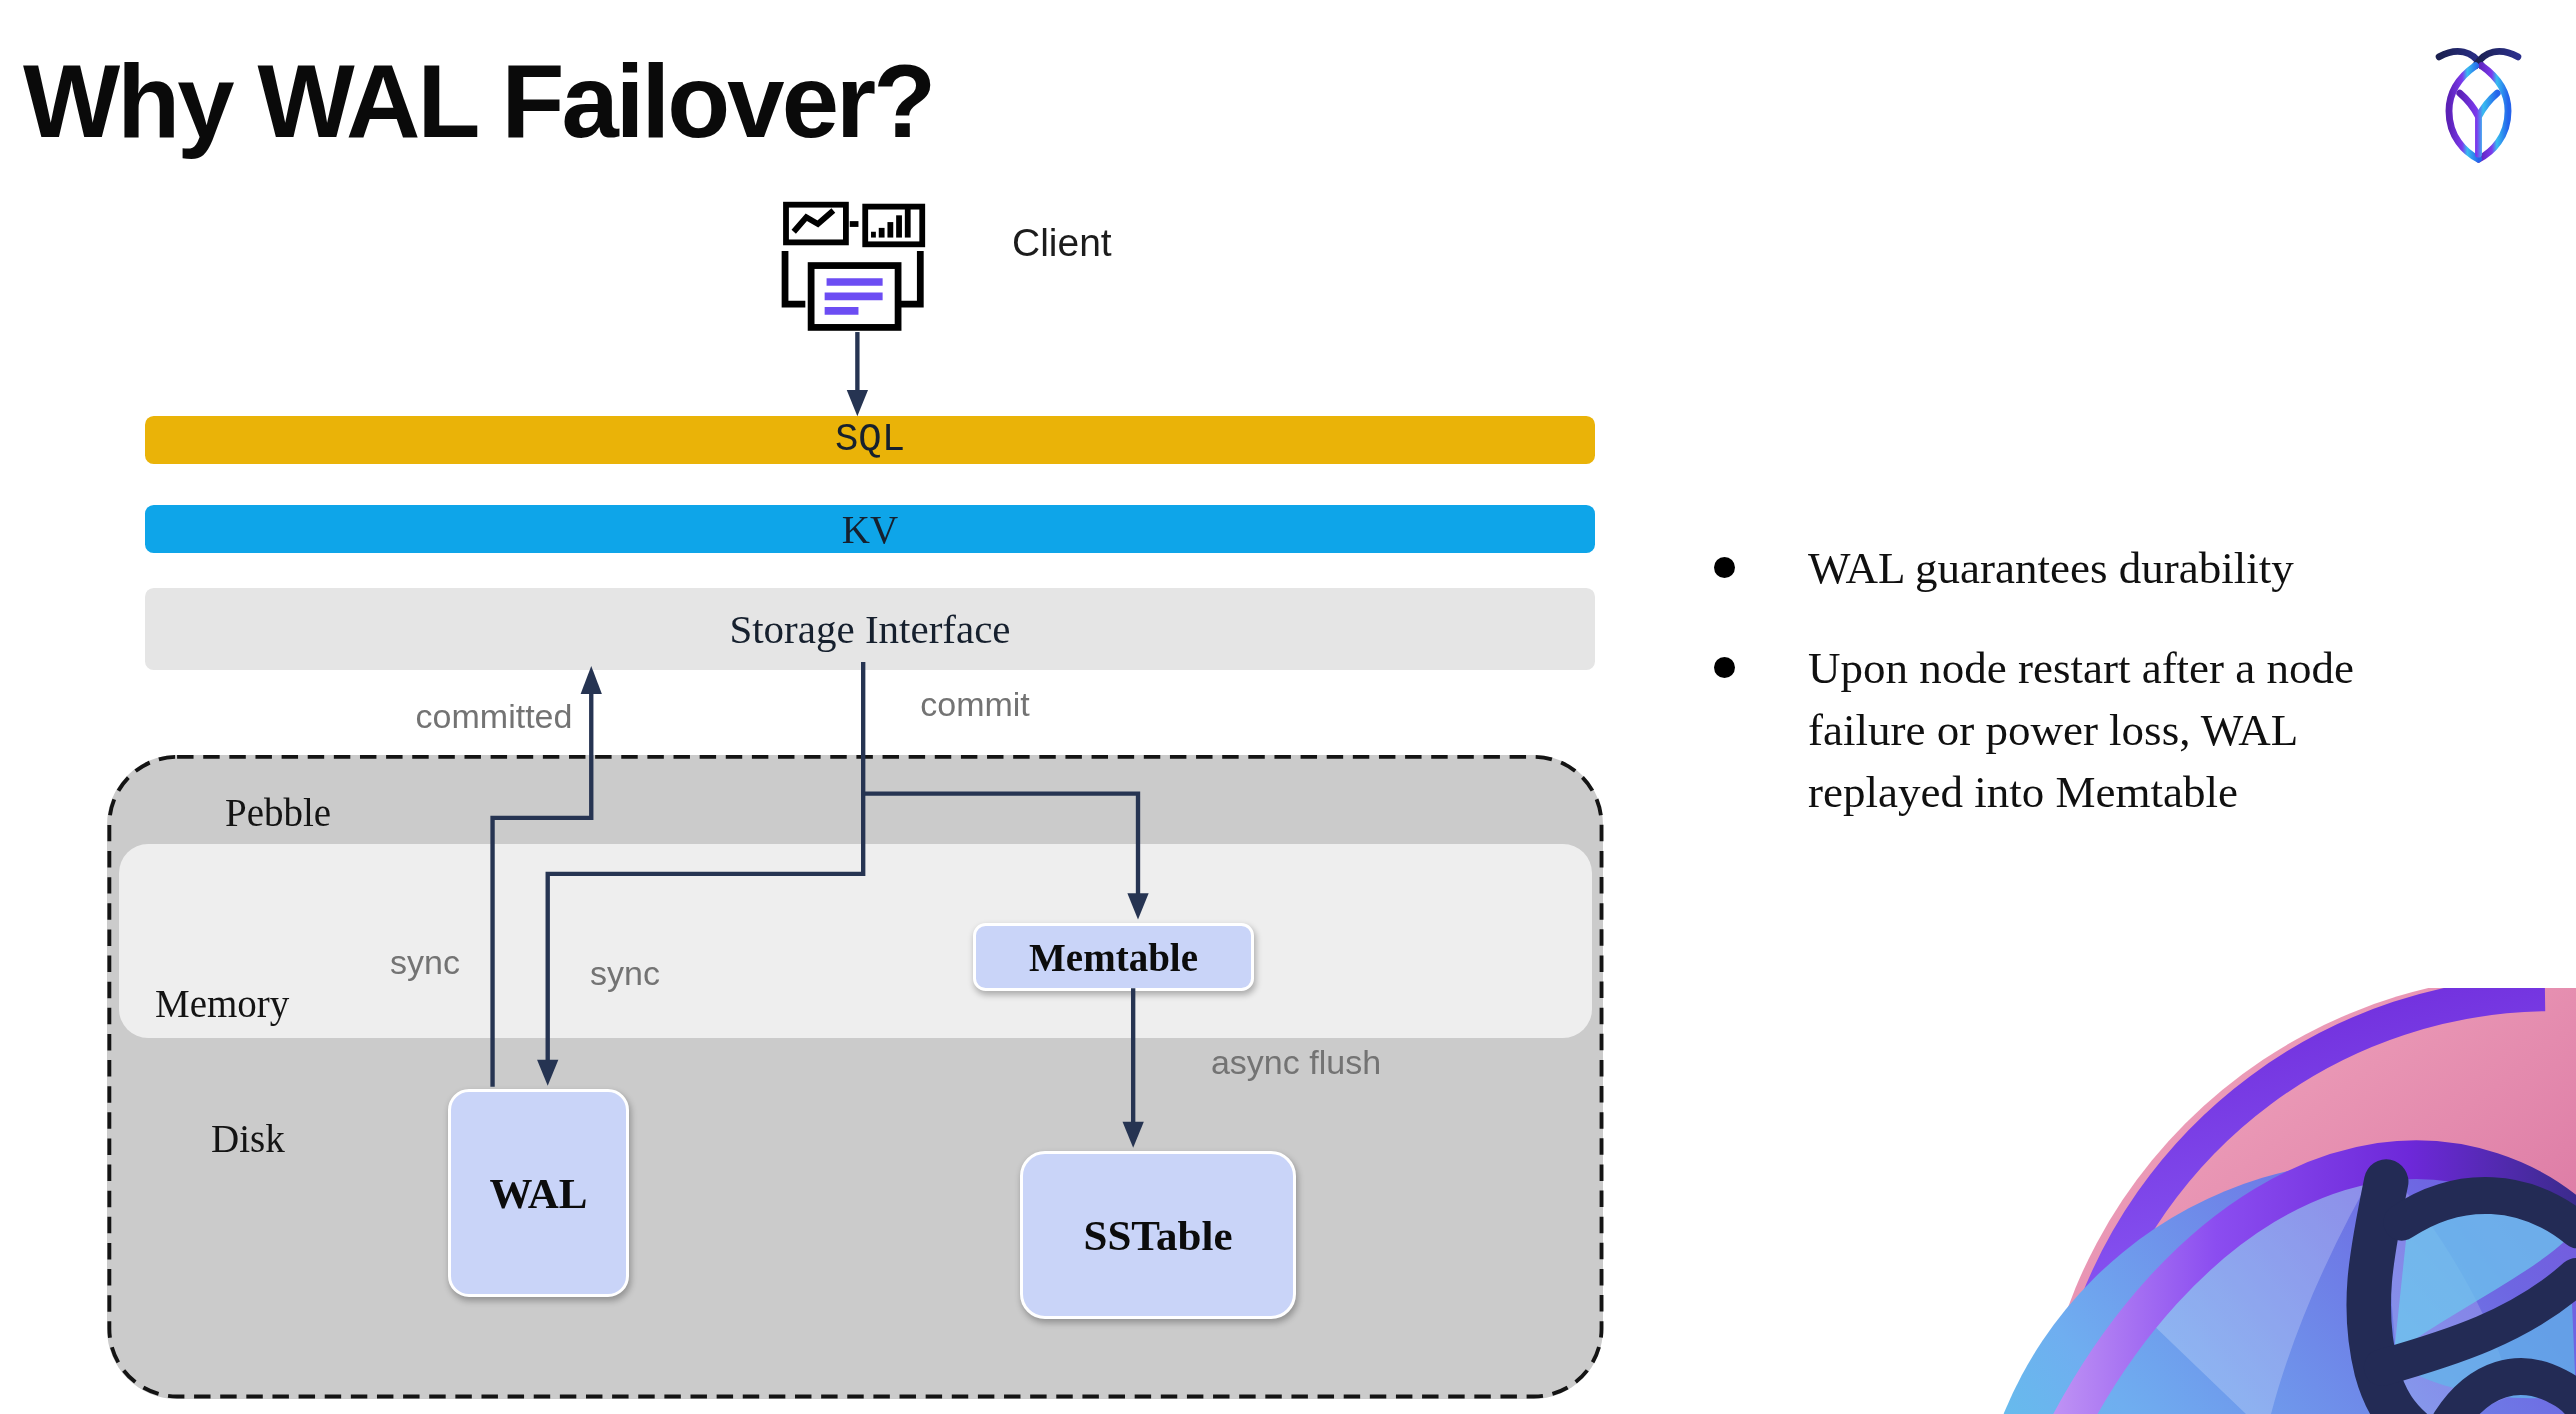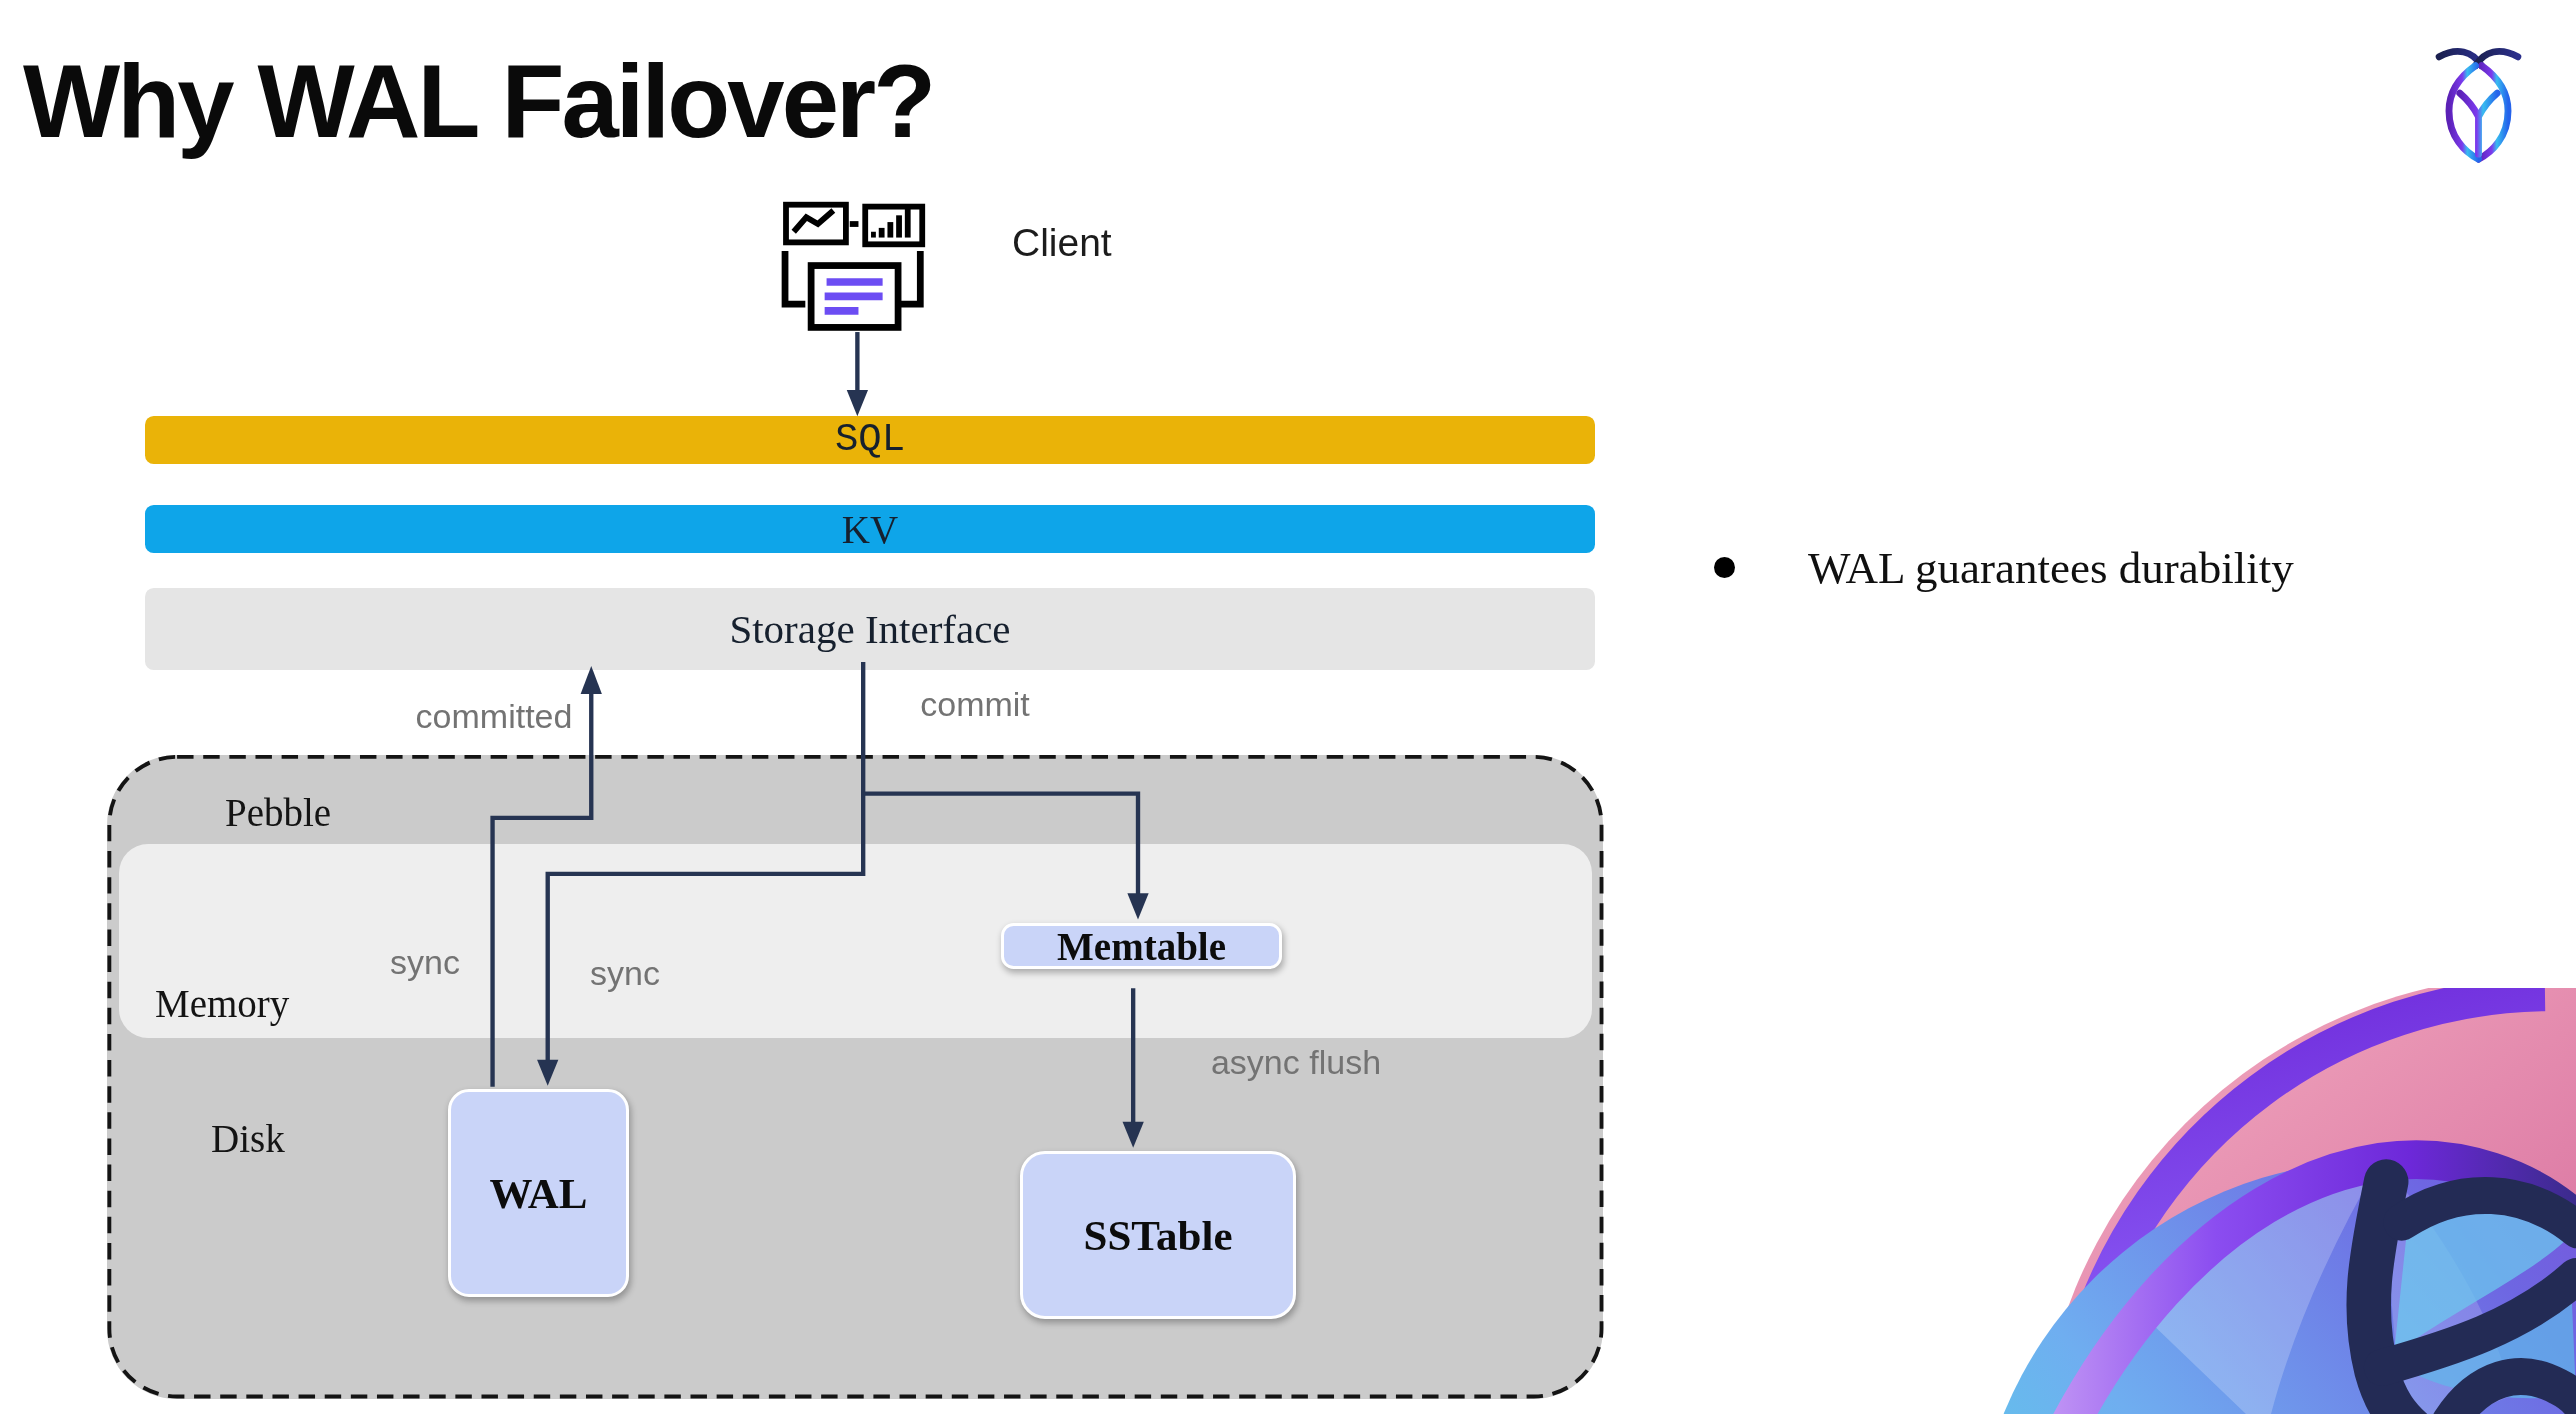--- a/index.html
+++ b/index.html
@@ -34,21 +34,21 @@
   #label-disk{ left:211px; top:1116px; }
 
   
   .store-box{
     background:#c9d4f8; border:3.9px solid #ffffff;
     display:flex; align-items:center; justify-content:center;
     font-family:"Liberation Serif", serif; font-weight:bold; color:#0c0c0c;
     box-shadow:1.9px 3.9px 6.8px rgba(0,0,0,0.28);
   }
   #box-wal{ left:448px; top:1089px; width:181px; height:208px; border-radius:21px; font-size:43px; }
-  #box-memtable{ left:1001px; top:923px; width:281px; height:46px; border-radius:12.6px; font-size:39px; }
+  #box-memtable{ left:973px; top:923px; width:281px; height:68px; border-radius:12.6px; font-size:39px; }
   #box-sstable{ left:1020px; top:1151px; width:276px; height:168px; border-radius:25px; font-size:43px; }
 
   
   .edge-label{ font-size:34px; color:#737373; transform:translate(-50%,-50%); white-space:nowrap; }
   #lbl-committed{ left:494px; top:716px; }
   #lbl-commit{ left:975px; top:704px; }
   #lbl-sync1{ left:425px; top:962px; }
   #lbl-sync2{ left:625px; top:973px; }
   #lbl-async{ left:1296px; top:1062px; }
   #lbl-client{ left:1012px; top:221px; font-size:39px; color:#1c1c1c; }
@@ -170,20 +170,24 @@
     <polygon points="1176,950 1165,923 1187,923"></polygon>
     <polygon points="1171,1186 1160,1159 1182,1159"></polygon>
   </g>
 </svg>
 
 <ul class="abs" id="bullet-list">
   <li>
     <span class="bullet-dot"></span>
     <span class="bullet-text">WAL guarantees durability</span>
   </li>
+  <li>
+    <span class="bullet-dot"></span>
+    <span class="bullet-text">Upon node restart after a node failure or power loss, WAL replayed into Memtable</span>
+  </li>
 </ul>
 
 <div class="abs" id="corner-art">
   <svg width="581" height="426" viewBox="0 0 600 440">
     <defs>
       <linearGradient id="gPink" x1="0.3" y1="0" x2="1" y2="0.9">
         <stop offset="0" stop-color="#ec9db8"></stop>
         <stop offset="0.55" stop-color="#d05e95"></stop>
         <stop offset="1" stop-color="#be3d7c"></stop>
       </linearGradient>

